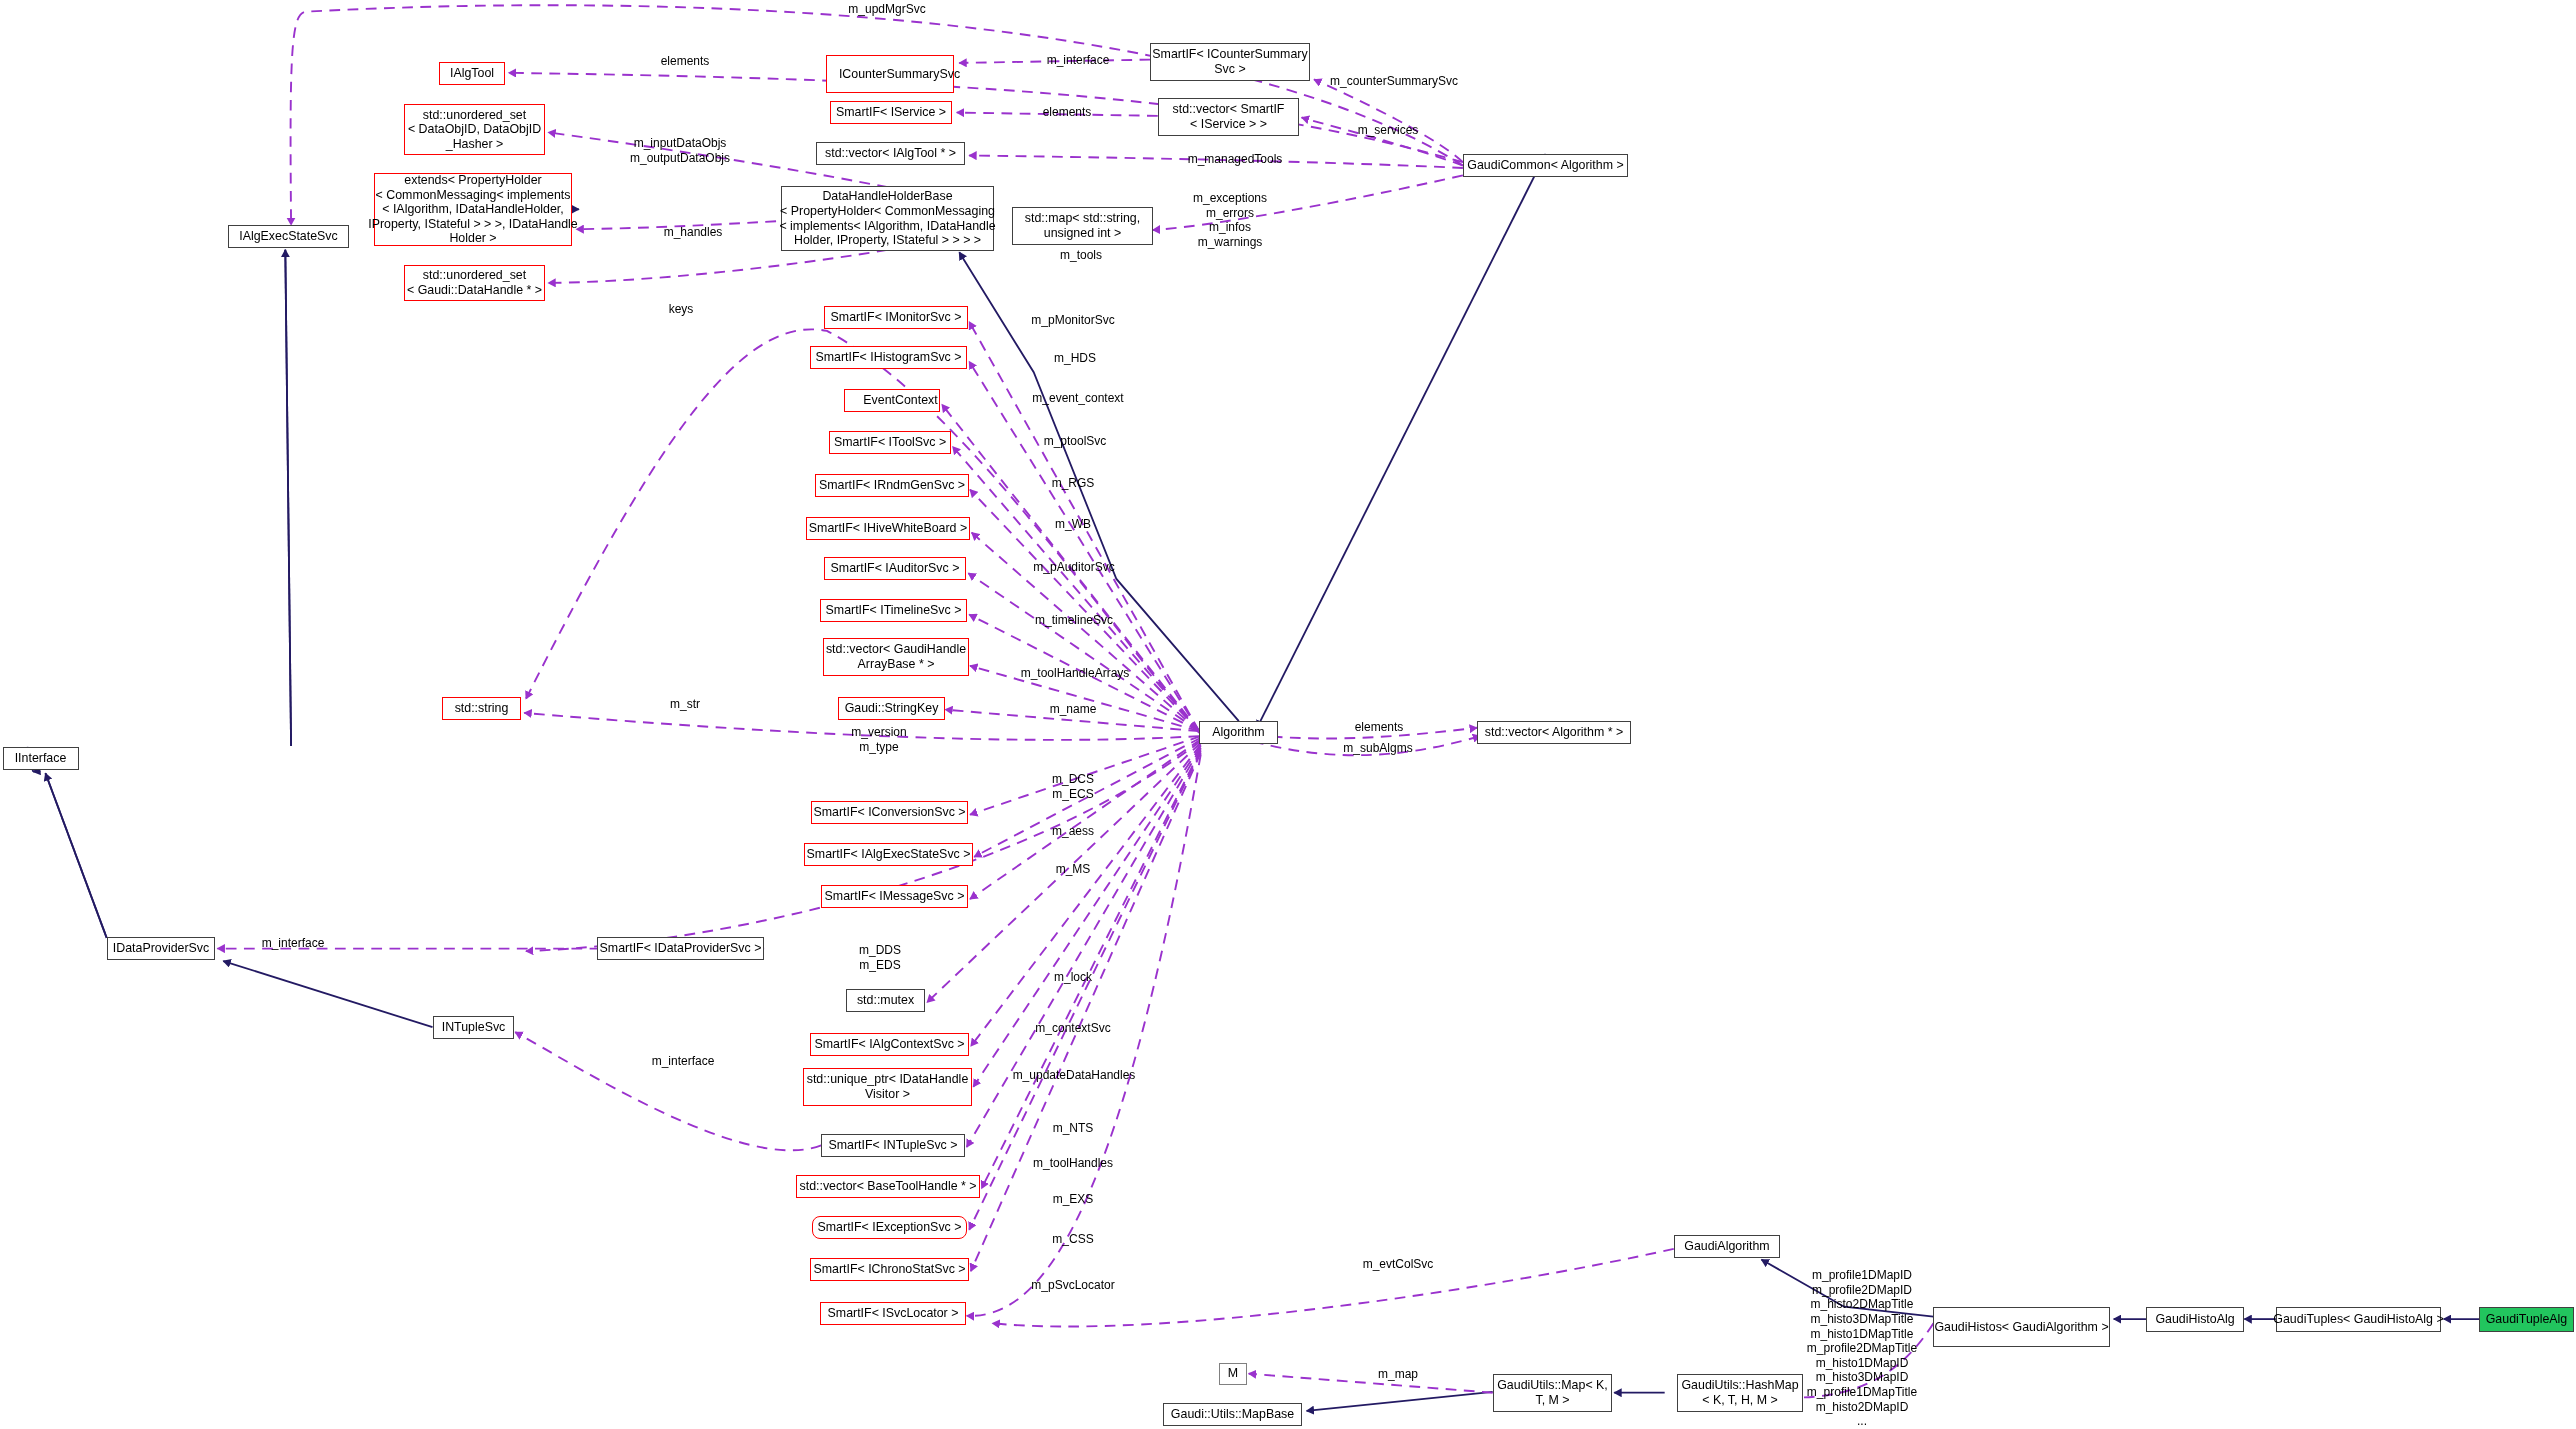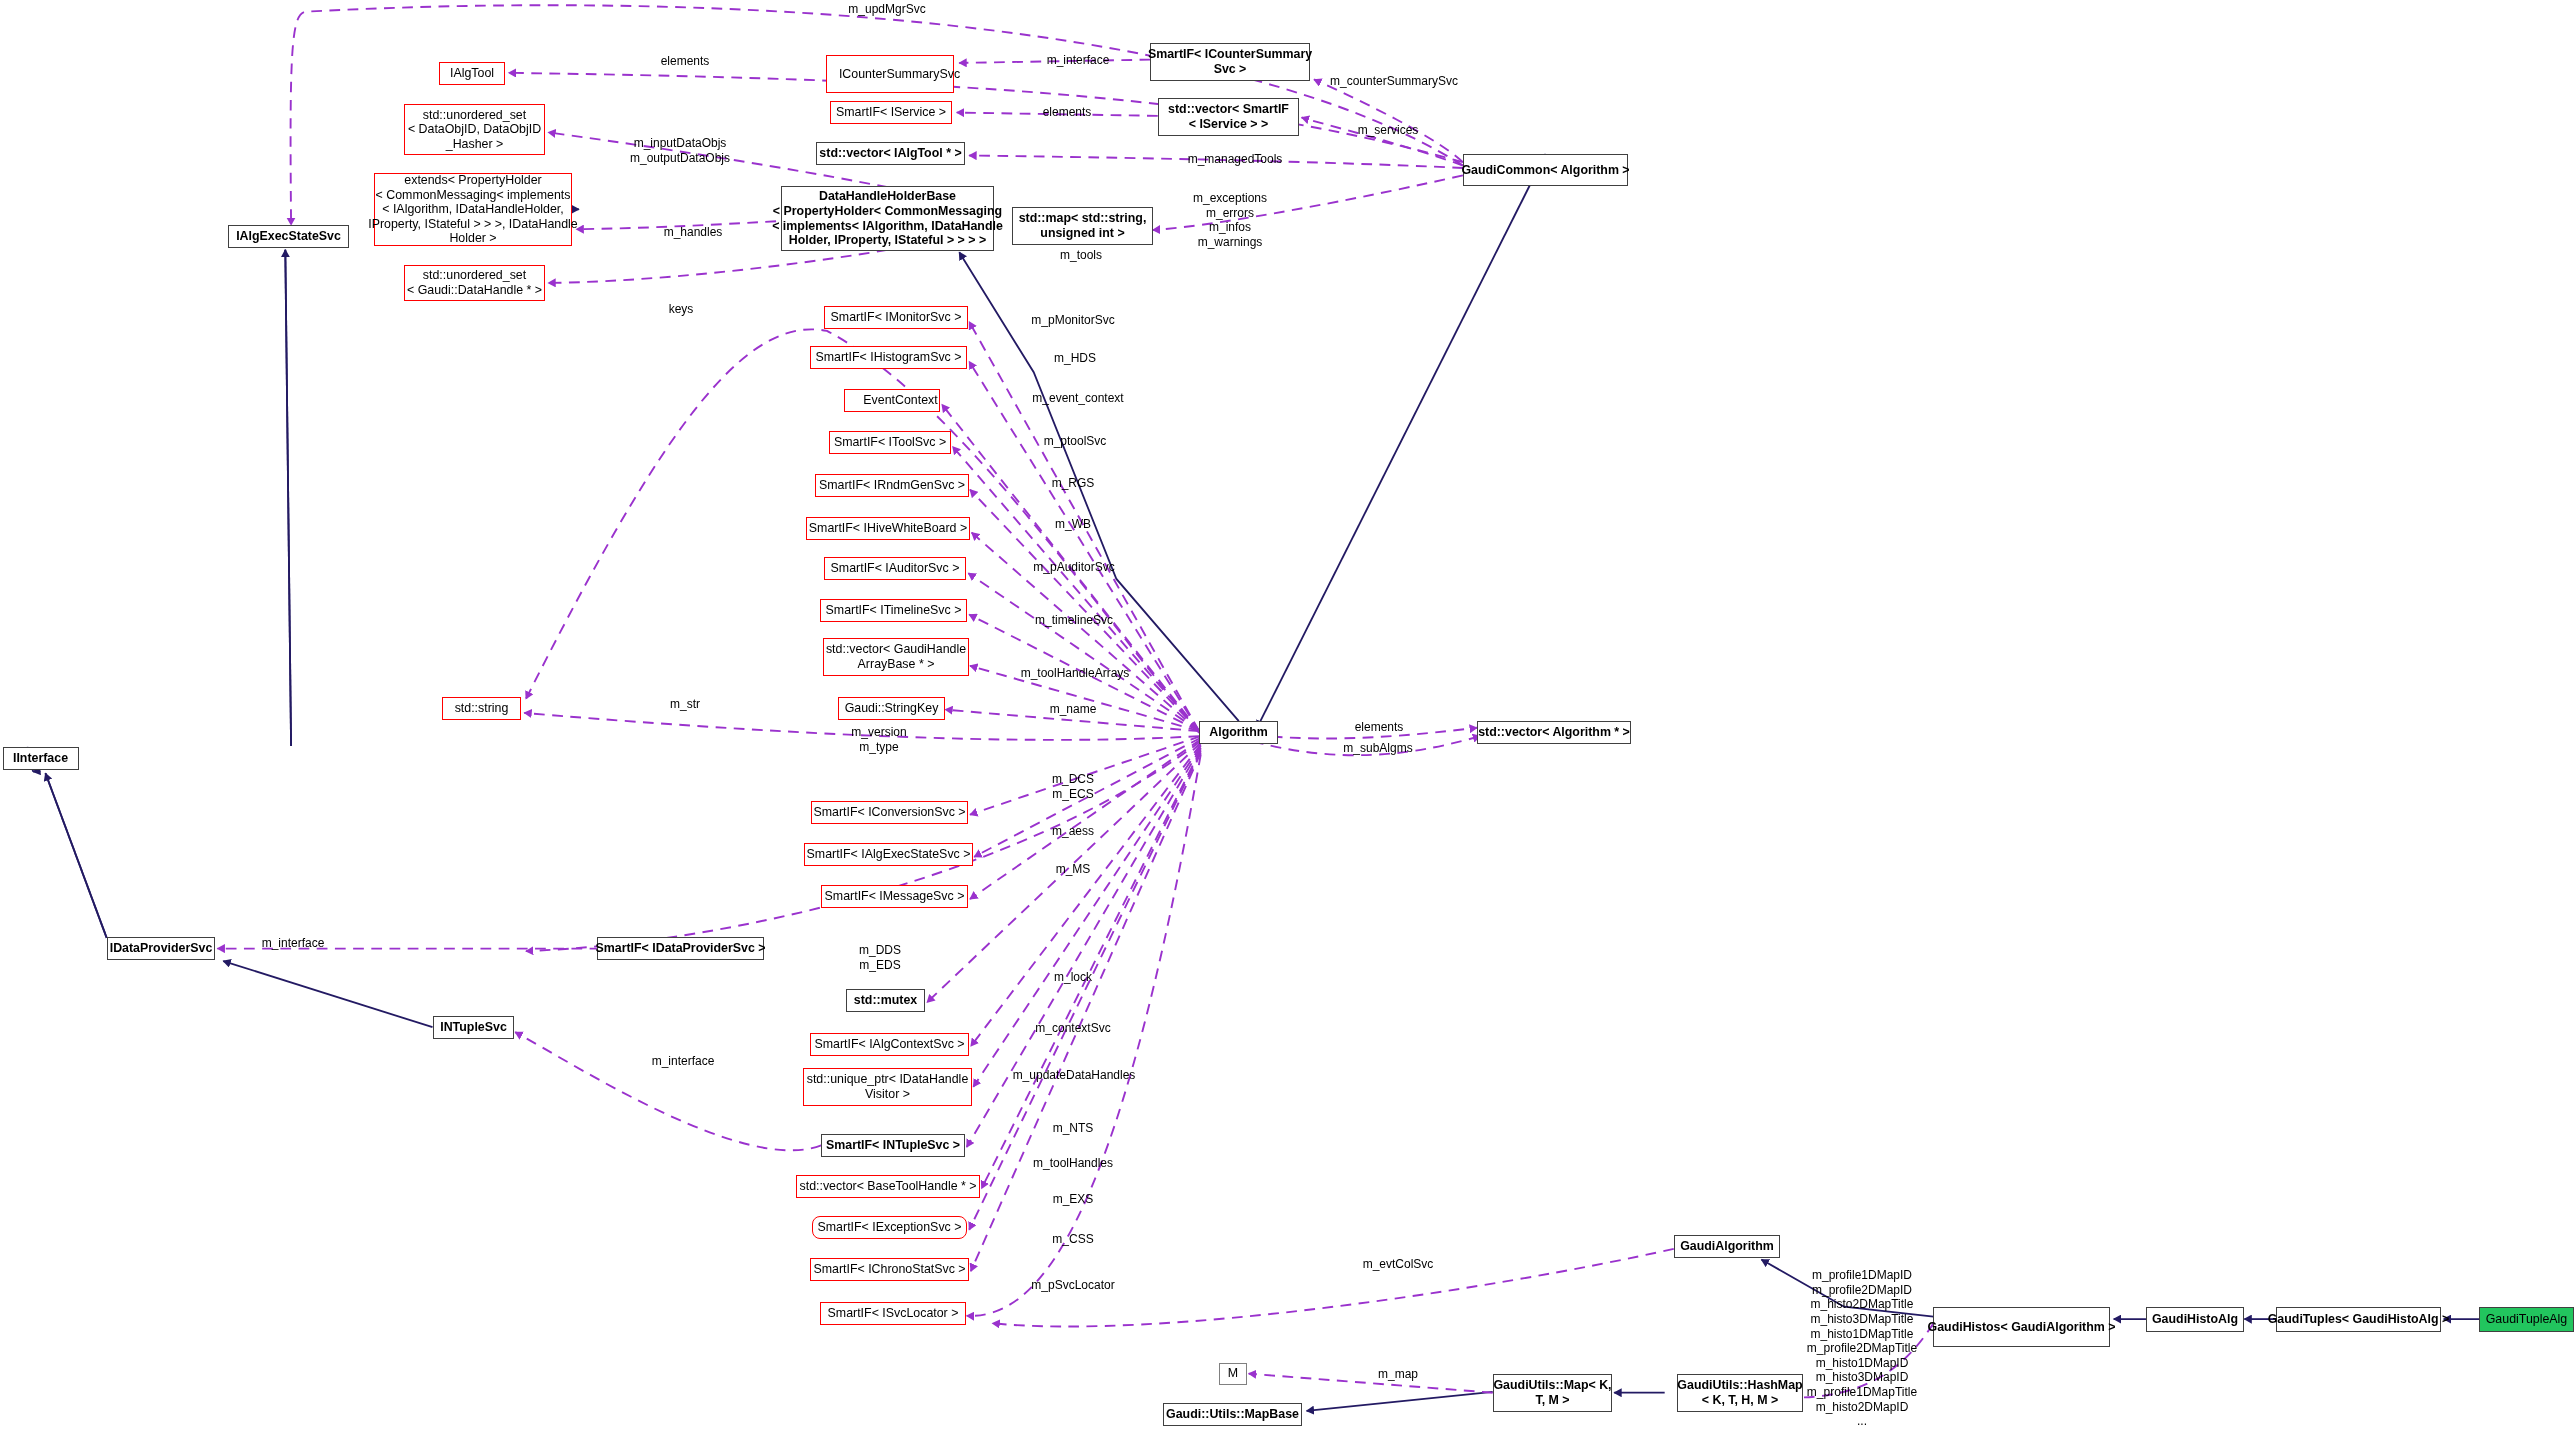--- a/index.html
+++ b/index.html
@@ -31,21 +31,21 @@
     text-align:center;
     background:#ffffff;
     color:#000000;
     font-size:12.4px;
     line-height:1.18;
     white-space:pre;
     padding:0.8px 5px;
     z-index:3;
   }
   .node.red{ border:1.7px solid #ff0000; }
-  .node.black{ border:1.7px solid #404040;font-weight:bold; }
+  .node.black{ border:1.7px solid #404040; }
   .node.grey{ border:1.7px solid #808080; background:#ffffff; }
   .node.current{ border:1.7px solid #404040; background:#22c55e; }
   .edge-label{
     position:absolute;
     font-size:12px;
     color:#000000;
     line-height:1.22;
     text-align:center;
     white-space:pre;
     z-index:2;
@@ -153,21 +153,21 @@
       <div class="node black" style="left: 1150px; top: 43px; width: 160px; height: 38px;">SmartIF&lt; ICounterSummary
 Svc &gt;</div>
       <div class="node black" style="left: 1158px; top: 98px; width: 141px; height: 38px;">std::vector&lt; SmartIF
 &lt; IService &gt; &gt;</div>
       <div class="node black" style="left: 781px; top: 186px; width: 213px; height: 65px;">DataHandleHolderBase
 &lt; PropertyHolder&lt; CommonMessaging
 &lt; implements&lt; IAlgorithm, IDataHandle
 Holder, IProperty, IStateful &gt; &gt; &gt; &gt;</div>
       <div class="node black" style="left: 1012px; top: 207px; width: 141px; height: 38px;">std::map&lt; std::string,
 unsigned int &gt;</div>
-      <div class="node black" style="left: 1463px; top: 154px; width: 165px; height: 32px;">GaudiCommon&lt; Algorithm &gt;</div>
+      <div class="node black" style="left: 1463px; top: 154px; width: 165px; height: 23px;">GaudiCommon&lt; Algorithm &gt;</div>
       <div class="node red" style="left: 824px; top: 306px; width: 144px; height: 23px;">SmartIF&lt; IMonitorSvc &gt;</div>
       <div class="node red" style="left: 810px; top: 346px; width: 157px; height: 23px;">SmartIF&lt; IHistogramSvc &gt;</div>
       <div class="node red" style="left: 844px; top: 389px; width: 96px; height: 23px; padding-left: 22px;">EventContext</div>
       <div class="node red" style="left: 829px; top: 431px; width: 122px; height: 23px;">SmartIF&lt; IToolSvc &gt;</div>
       <div class="node red" style="left: 815px; top: 474px; width: 154px; height: 23px;">SmartIF&lt; IRndmGenSvc &gt;</div>
       <div class="node red" style="left: 806px; top: 517px; width: 164px; height: 23px;">SmartIF&lt; IHiveWhiteBoard &gt;</div>
       <div class="node red" style="left: 824px; top: 557px; width: 142px; height: 23px;">SmartIF&lt; IAuditorSvc &gt;</div>
       <div class="node red" style="left: 820px; top: 599px; width: 147px; height: 23px;">SmartIF&lt; ITimelineSvc &gt;</div>
       <div class="node red" style="left: 823px; top: 638px; width: 146px; height: 38px;">std::vector&lt; GaudiHandle
 ArrayBase * &gt;</div>

